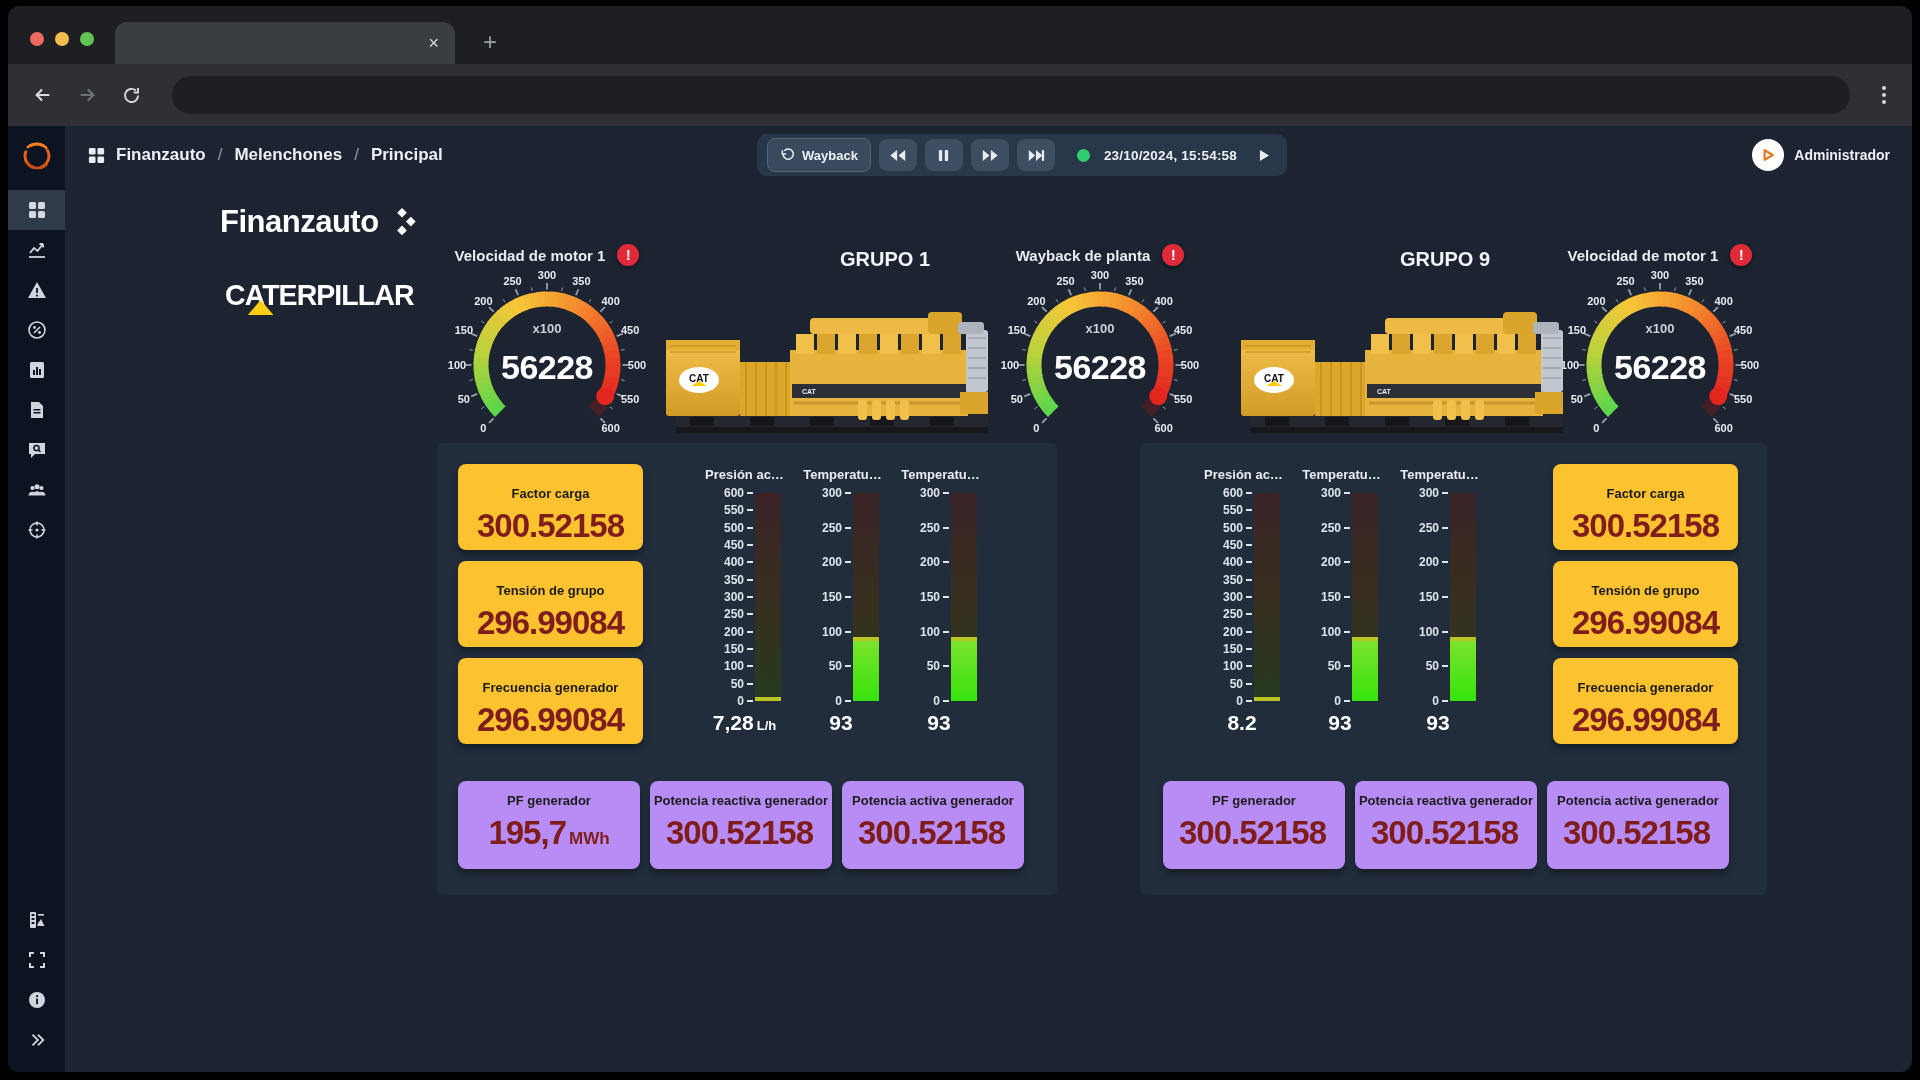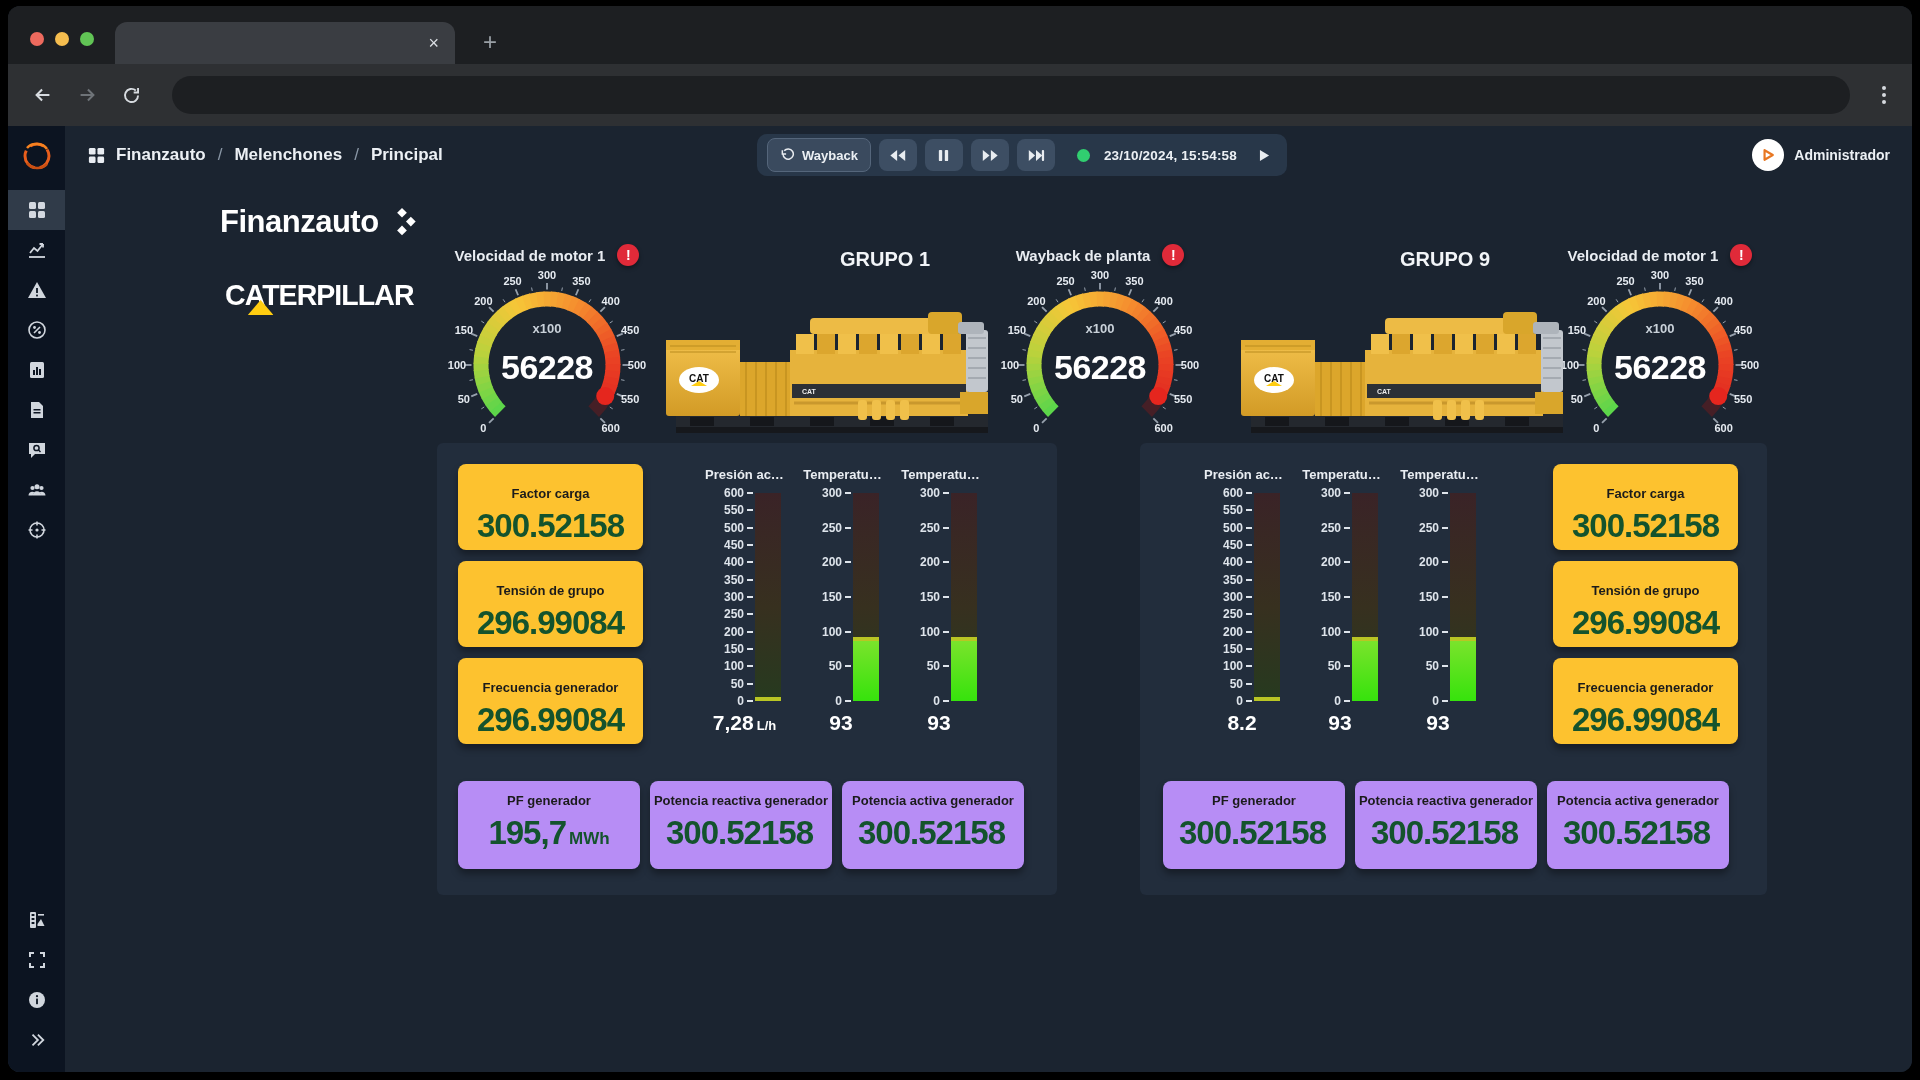--- a/index.html
+++ b/index.html
@@ -64,21 +64,21 @@
 
   .grupo-title{position:absolute;top:64px;width:200px;text-align:center;color:#F2F5F8;font-size:20px;font-weight:700;}
 
   .genset{position:absolute;top:122px;width:345px;height:132px;}
 
   
   .card{position:absolute;top:259px;height:452px;background:#222D3C;border-radius:6px;}
   .stat-yellow{position:absolute;width:185px;height:86px;background:#FDC22F;border-radius:8px;text-align:center;padding-top:22px;box-shadow:0 5px 7px rgba(0,0,0,.35);}
   .stat-purple{position:absolute;width:182px;height:88px;background:#B78DF5;border-radius:8px;text-align:center;padding-top:12px;box-shadow:0 5px 7px rgba(0,0,0,.35);}
   .stat-label{color:#1B1B1B;font-size:13px;font-weight:700;}
-  .stat-value{color:#14532d;font-size:33px;font-weight:700;letter-spacing:-1px;margin-top:8px;line-height:1;}
+  .stat-value{color:#7f1d1d;font-size:33px;font-weight:700;letter-spacing:-1px;margin-top:8px;line-height:1;}
   .stat-unit{font-size:17px;letter-spacing:0;margin-left:3px;}
 
   .bargauge{position:absolute;top:24px;width:95px;}
   .bar-title{height:18px;text-align:center;color:#E9EDF2;font-size:13px;font-weight:700;white-space:nowrap;overflow:hidden;}
   .bar-body{display:flex;margin-top:8px;padding-left:6px;}
   .bar-axis{position:relative;width:50px;height:208px;flex:0 0 auto;}
   .bar-tick{position:absolute;right:0;height:14px;display:flex;align-items:center;}
   .bar-tick-label{font-size:12px;font-weight:700;color:#DEE4EB;}
   .bar-tick-dash{width:6px;height:2px;background:#DEE4EB;margin-left:3px;}
   .bar-track{position:relative;width:26px;height:208px;margin-left:2px;background:linear-gradient(180deg,#3A2327 0%,#37301F 55%,#263A1F 100%);}

